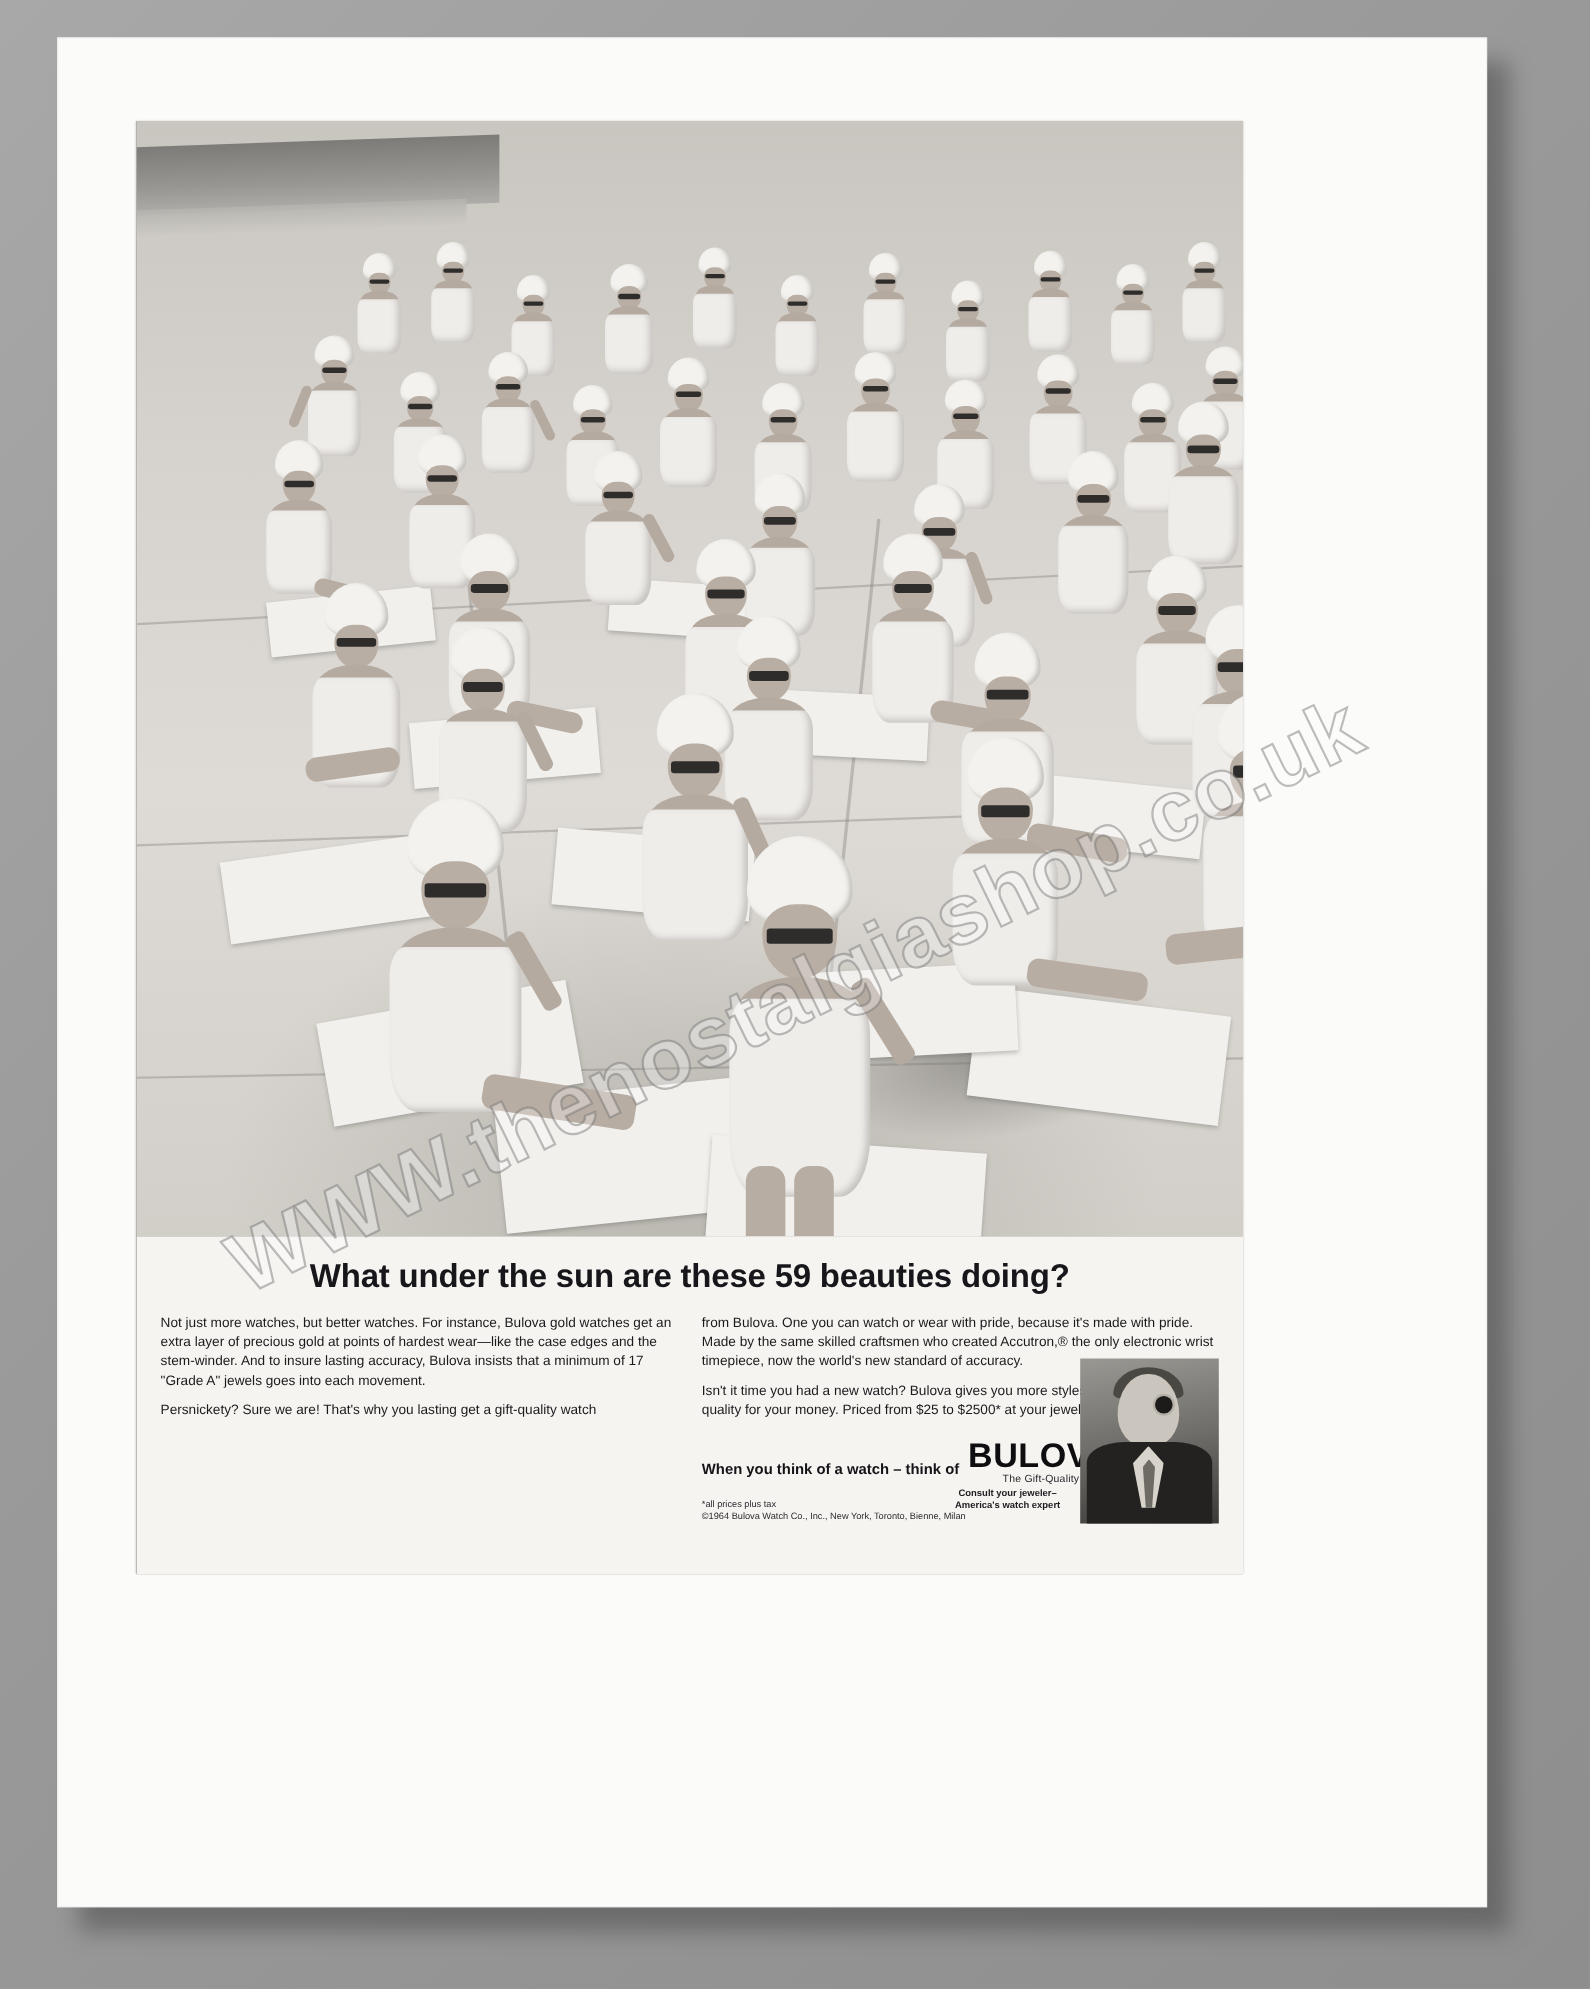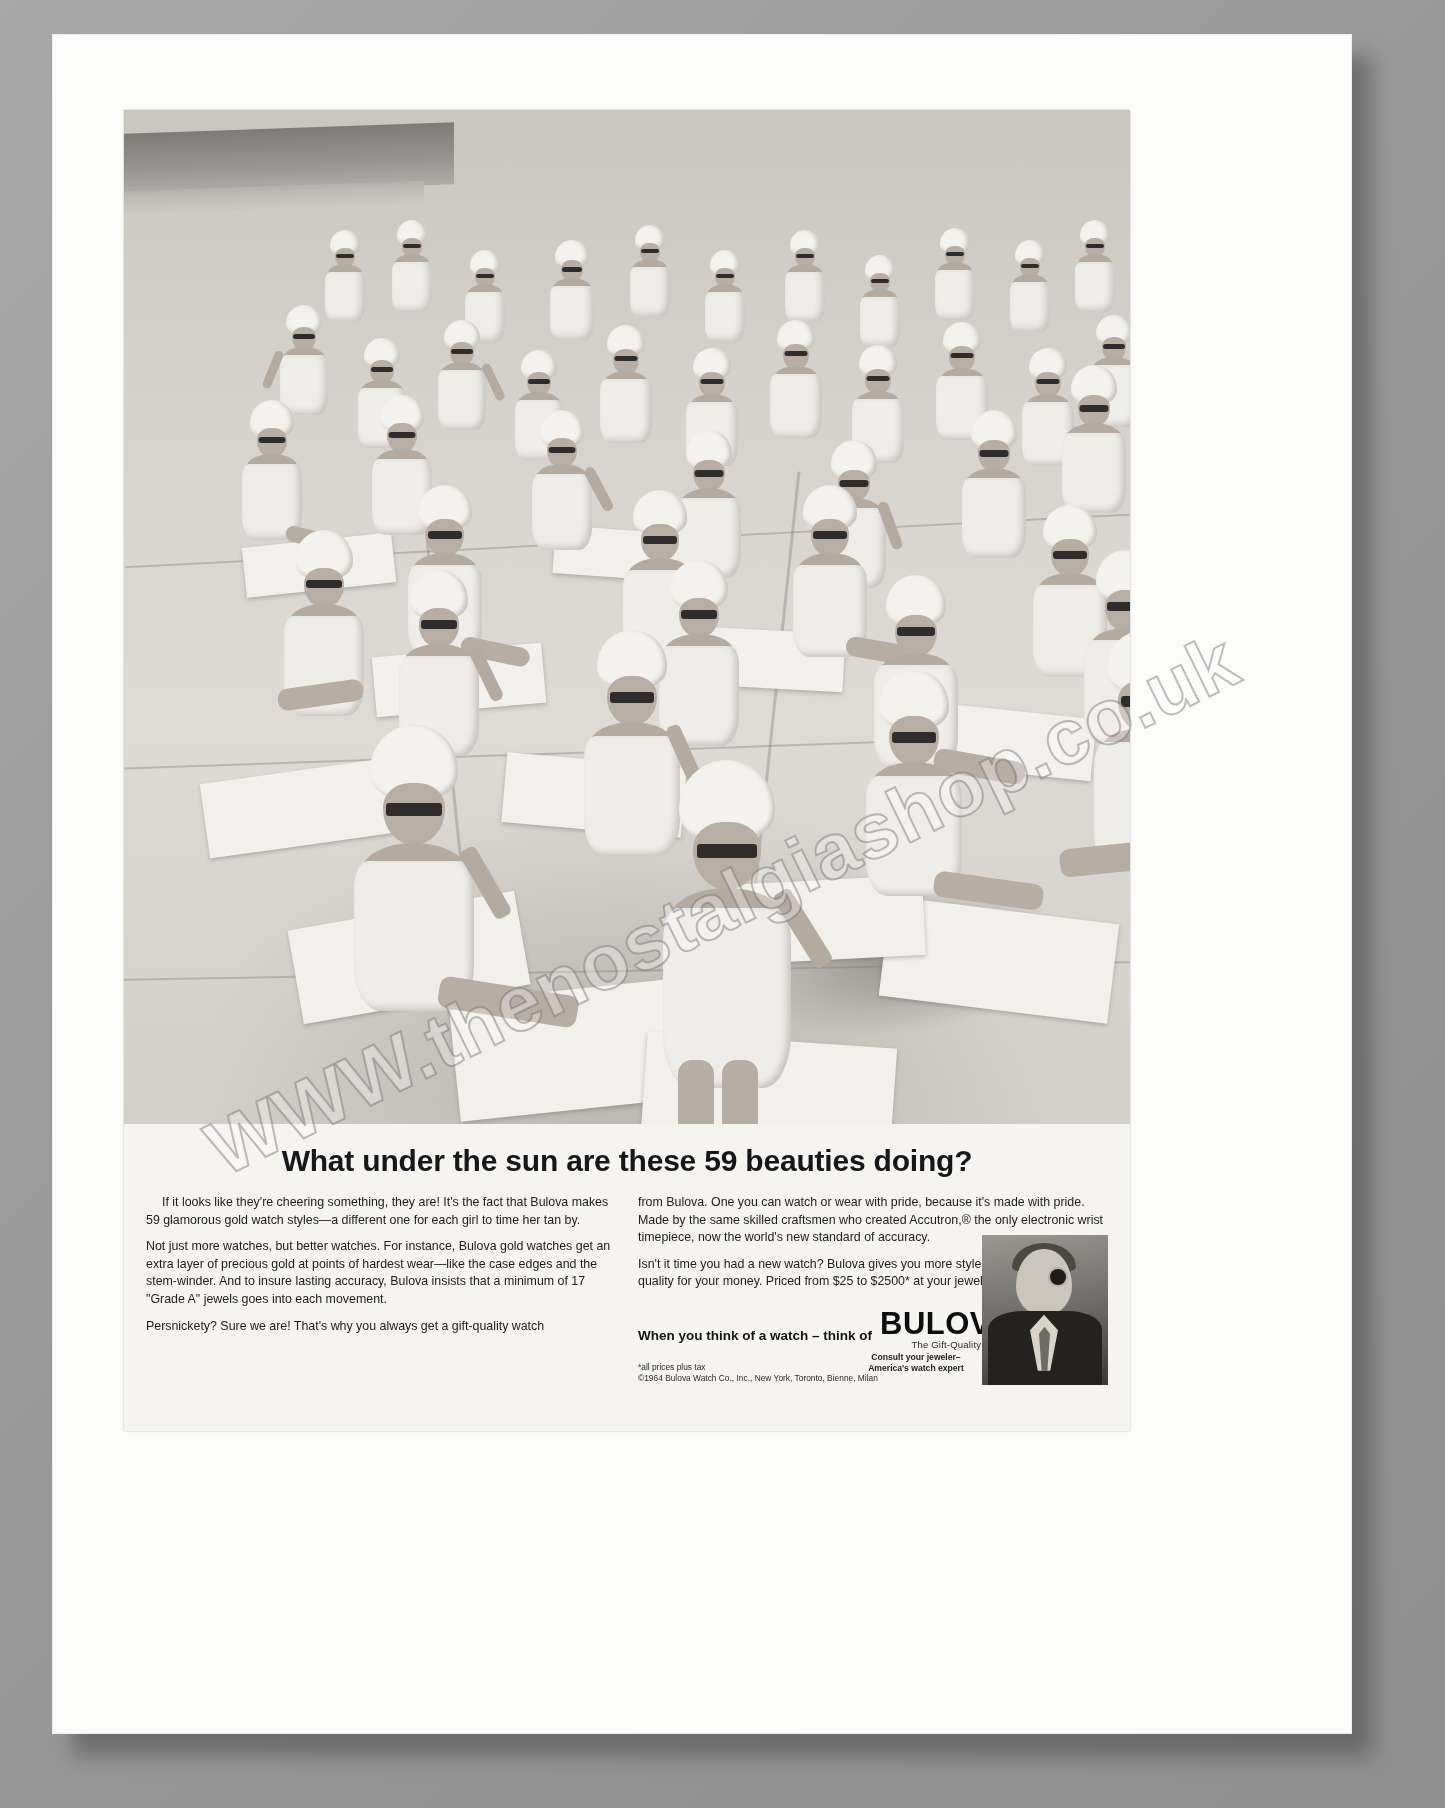--- a/index.html
+++ b/index.html
@@ -681,23 +681,22 @@
         <div class="fg-leg" style="left:78px;top:300px;width:36px;height:78px;transform:rotate(0deg);border-radius:14px;"></div>
       </div>
     </div>
 
     <div class="textblock">
       <div class="headline">What under the sun are these 59 beauties doing?</div>
 
       <div class="columns">
 
         <div class="col left">
-          <p class="first">If it looks like they're cheering something, they are! It's the fact that Bulova makes 59 glamorous gold watch styles—a different one for each girl to time her tan by.</p>
           <p>Not just more watches, but better watches. For instance, Bulova gold watches get an extra layer of precious gold at points of hardest wear—like the case edges and the stem-winder. And to insure lasting accuracy, Bulova insists that a minimum of 17 "Grade A" jewels goes into each movement.</p>
-          <p>Persnickety? Sure we are! That's why you always get a gift-quality watch</p>
+          <p>Persnickety? Sure we are! That's why you lasting get a gift-quality watch</p>
         </div>
 
         <div class="col right">
           <p>from Bulova. One you can watch or wear with pride, because it's made with pride. Made by the same skilled craftsmen who created Accutron,® the only electronic wrist timepiece, now the world's new standard of accuracy.</p>
           <p>Isn't it time you had a new watch? Bulova gives you more styles to choose from, more quality for your money. Priced from $25 to $2500* at your jeweler's.</p>
 
           <div class="brandline">
             <div class="think">When you think of a watch – think of</div>
             <div>
               <div class="brand-logo">BULOVA</div>

